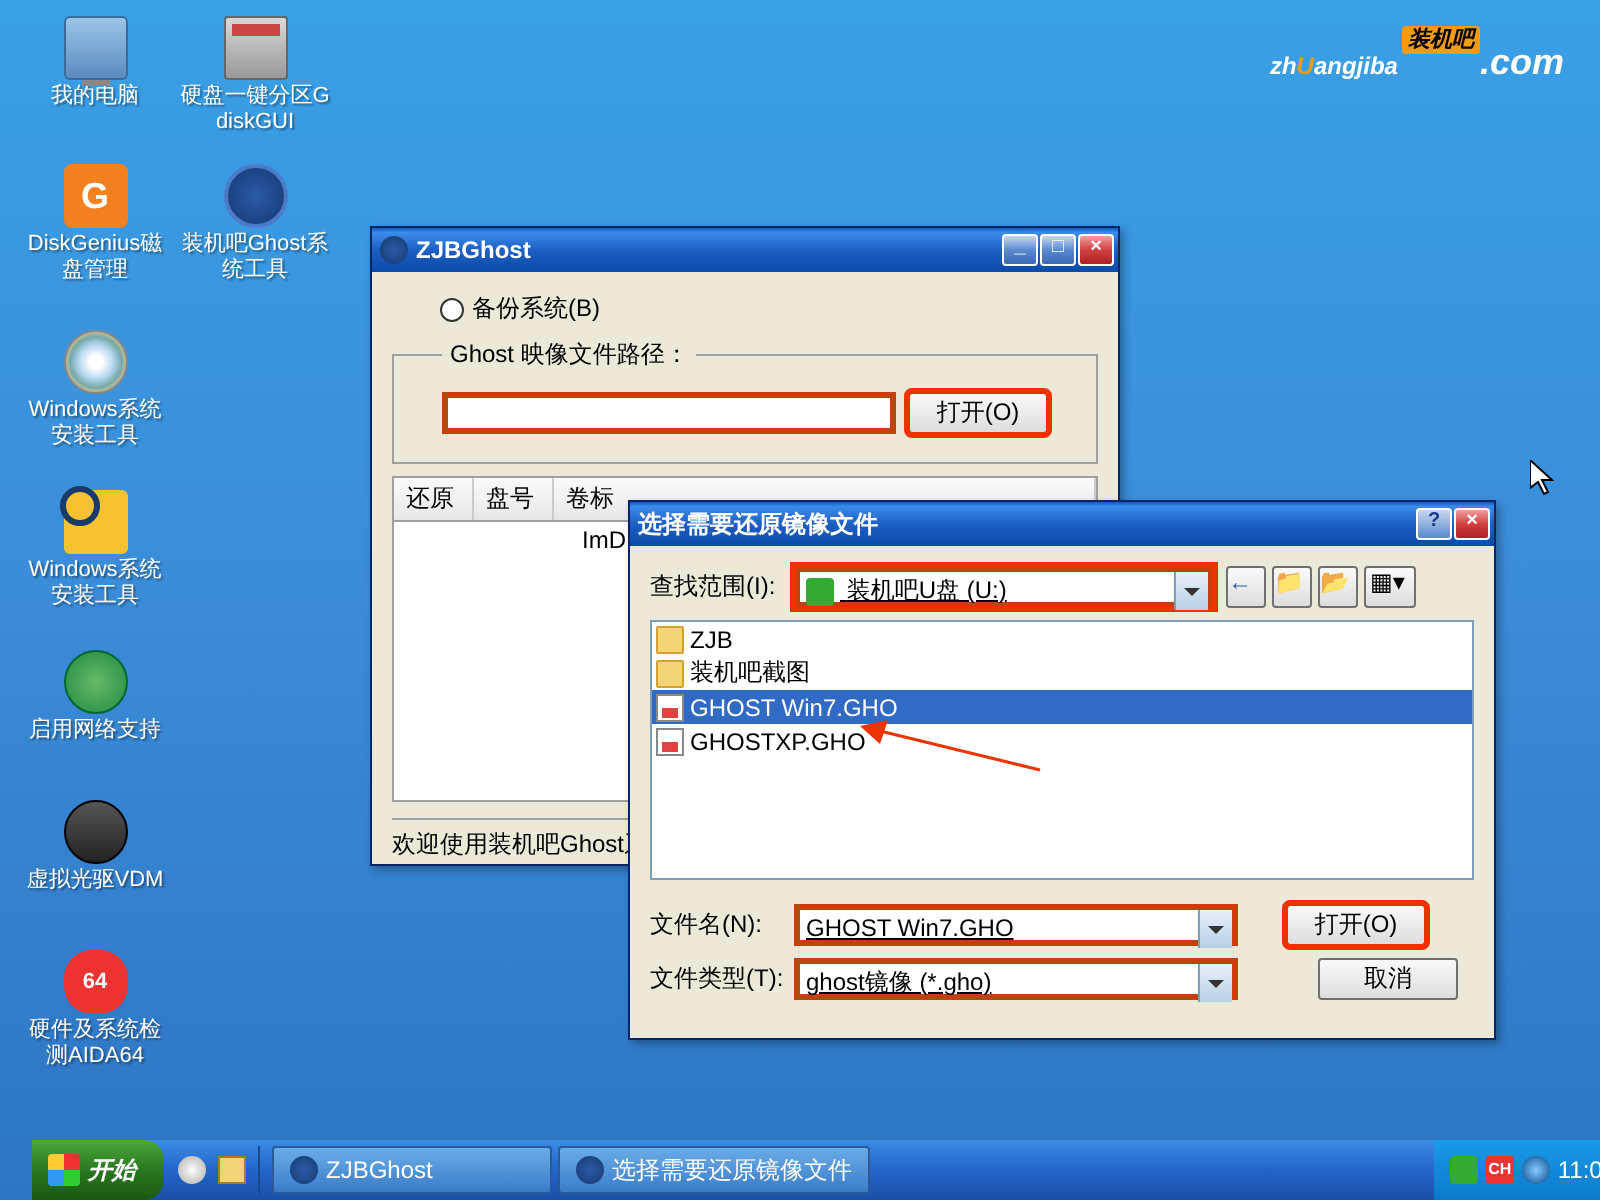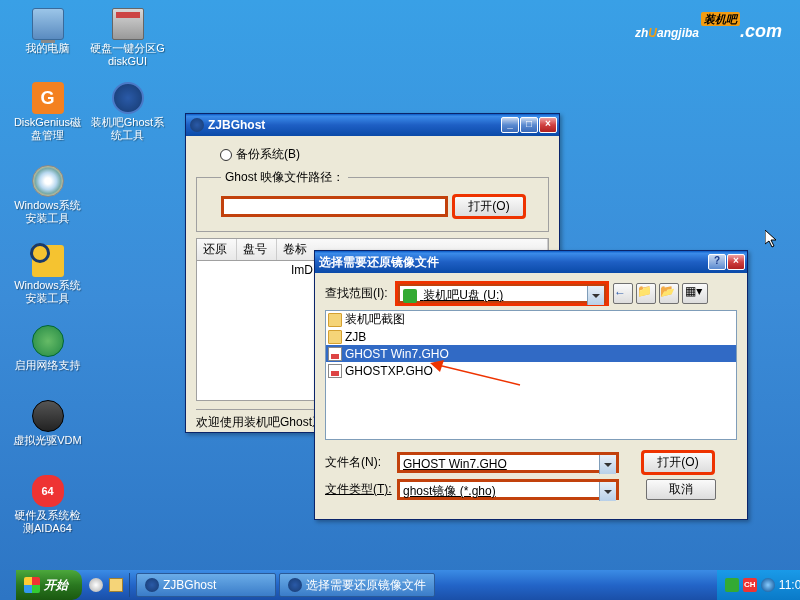--- a/index.html
+++ b/index.html
@@ -175,44 +175,44 @@
         <span style="margin-left:6px;display:flex;gap:3px;">
           <span class="btn" style="width:20px;padding:0;color:#2a5aa8;font-weight:bold;">←</span>
           <span class="btn" style="width:20px;padding:0;">📁</span>
           <span class="btn" style="width:20px;padding:0;">📂</span>
           <span class="btn" style="width:26px;padding:0 2px;">▦▾</span>
         </span>
       </div>
       <div class="filelist" id="flist">
           <div class="fitem">
             <span class="fic fld"></span>
-            <span>装机吧截图</span>
+            <span>ZJB</span>
           </div>
           <div class="fitem">
             <span class="fic fld"></span>
-            <span>ZJB</span>
+            <span>装机吧截图</span>
           </div>
           <div class="fitem sel">
             <span class="fic gho"></span>
             <span>GHOST Win7.GHO</span>
           </div>
           <div class="fitem">
             <span class="fic gho"></span>
             <span>GHOSTXP.GHO</span>
           </div>
         </div>
       <div class="row" style="margin-top:12px;">
         <span style="width:72px;">文件名(N):</span>
         <span class="combo" style="width:222px;"><span>GHOST Win7.GHO</span></span>
         <button class="btn redbox" style="width:70px;margin-left:24px;">打开(O)</button>
       </div>
       <div class="row">
-        <span style="width:72px;text-decoration:underline;">文件类型(T):</span>
+        <span style="width:72px;">文件类型(T):</span>
         <span class="combo" style="width:222px;"><span>ghost镜像 (*.gho)</span></span>
-        <button class="btn" style="width:70px;margin-left:27px;">取消</button>
+        <button class="btn" style="width:70px;margin-left:40px;">取消</button>
       </div>
     </div>
   </div>
 
   <svg class="arrow" style="left:430px;top:360px;" width="100" height="30">
     <line x1="90" y1="25" x2="8" y2="5" stroke="#e30" stroke-width="1.5"></line>
     <polygon points="0,3 14,0 10,12" fill="#e30"></polygon>
   </svg>
 
   <svg class="cursor" width="16" height="20">

